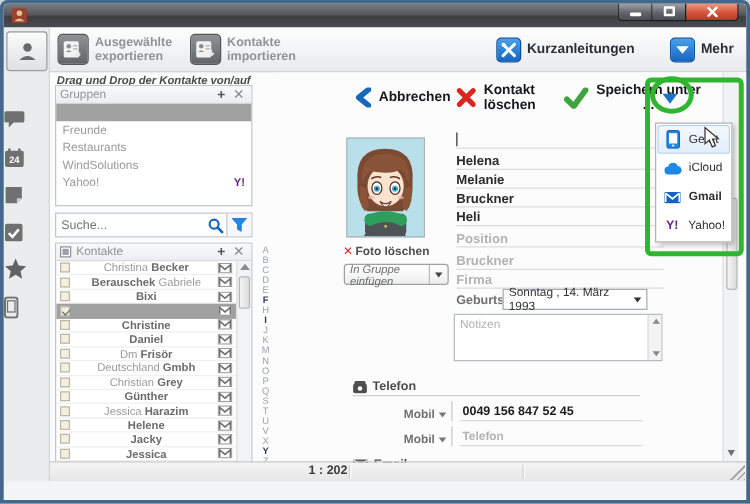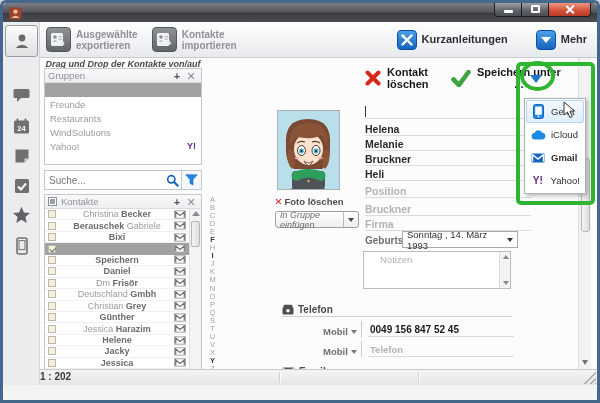--- a/index.html
+++ b/index.html
@@ -24,27 +24,27 @@
   .wb-close i::before{transform:rotate(45deg);} .wb-close i::after{transform:rotate(-45deg);}
   
   .body{position:relative;height:363px;display:flex;}
   .iconbar{width:37px;background:#ebeced;border-right:1px solid #d2d4d6;position:relative;}
   .rightcol{flex:1;display:flex;flex-direction:column;min-width:0;}
   .toolbar{height:36px;background:linear-gradient(180deg,#fefefe,#e7eaec);border-bottom:1px solid #c6cbd0;
            display:flex;align-items:center;padding:0 10px 0 6px;}
   .content{flex:1;display:flex;background:#fcfcfc;position:relative;}
   .statusbar{height:16px;background:linear-gradient(180deg,#f4f4f4,#e6e6e6);border-top:1px solid #c9c9c9;
              position:relative;font-size:10px;color:#333;}
-  .statusbar .count{position:absolute;left:0;width:238px;text-align:left;top:1px;font-weight:bold;color:#3a3a3a;}
+  .statusbar .count{position:absolute;left:0;width:238px;text-align:right;top:1px;font-weight:bold;color:#3a3a3a;}
   .statusbar .sdiv{position:absolute;top:2px;bottom:2px;width:1px;background:#d2d2d2;box-shadow:1px 0 0 #fff;}
   .grip{position:absolute;right:1px;bottom:1px;width:12px;height:12px;
         background:
         linear-gradient(135deg,transparent 50%,#aaa 50%,#aaa 58%,transparent 58%,transparent 72%,#aaa 72%,#aaa 80%,transparent 80%,transparent 94%,#aaa 94%);}
   
-  .sideitem{position:absolute;left:0;width:37px;display:flex;justify-content:center;}
+  .sideitem{position:absolute;left:0;width:37px;display:flex;justify-content:flex-start;}
   .sel-btn{left:2px;width:33px;height:32px;top:3px;border:1px solid #979ca1;border-radius:3px;
            background:linear-gradient(180deg,#fbfbfb,#dfe1e3);display:flex;align-items:center;justify-content:center;}
   
   .tbtn{display:flex;align-items:center;gap:5px;margin-right:14px;cursor:default;}
   .tbtn .lbl{font-size:10px;font-weight:bold;color:#8f9296;line-height:11px;}
   .tbtn-r{margin-left:auto;display:flex;align-items:center;gap:6px;}
   .tbtn-r .lbl{font-size:11px;font-weight:bold;color:#2b2e33;line-height:11px;}
   .blueico{width:20px;height:20px;border-radius:4px;background:linear-gradient(180deg,#4aa0e8,#1565c0);
            display:flex;align-items:center;justify-content:center;border:1px solid #0d4f9e;}
   .grayico{width:25px;height:25px;border-radius:4px;background:linear-gradient(180deg,#909396,#626568);
@@ -99,22 +99,22 @@
   .fotodel{position:absolute;left:45px;top:138px;width:92px;text-align:center;font-size:9.5px;font-weight:bold;color:#4e4e4e;}
   .fotodel .rx{color:#d8271c;font-weight:bold;margin-right:2px;}
   .groupdd{position:absolute;left:57px;top:153px;width:84px;height:17px;border:1px solid #9aa0a5;border-radius:3px;
            background:linear-gradient(180deg,#fff,#eee);display:flex;align-items:center;font-size:9px;font-style:italic;color:#6e6e6e;padding:0 4px;}
   .groupdd .dar{margin-left:auto;border-left:1px solid #bbb;padding-left:4px;height:100%;display:flex;align-items:center;}
   .tri-dn{width:0;height:0;border-left:3.5px solid transparent;border-right:3.5px solid transparent;border-top:4.5px solid #444;}
   .bday-lbl{position:absolute;left:147px;top:177px;font-size:10px;font-weight:bold;color:#6f6f6f;}
   .bday-box{position:absolute;left:184px;top:173px;width:116px;height:17px;border:1px solid #a8acb0;background:#fff;
             display:flex;align-items:center;font-size:9.5px;color:#333;padding:0 4px;}
   .bday-box .tri-dn{margin-left:auto;border-top-color:#333;}
-  .notes{position:absolute;left:145px;top:193px;width:148px;height:38px;border:1px solid #b9bdc1;background:#fff;
-         font-size:9.5px;color:#b3b3b3;padding:2px 14px 2px 16px;}
+  .notes{position:absolute;left:145px;top:193px;width:167px;height:38px;border:1px solid #b9bdc1;background:#fff;
+         font-size:9.5px;color:#b3b3b3;padding:2px 14px 2px 4px;}
   .notes .nscroll{position:absolute;right:0;top:0;bottom:0;width:11px;background:#f3f3f3;border-left:1px solid #ddd;}
   .notes .nu{position:absolute;top:3px;left:2.5px;width:0;height:0;border-left:3px solid transparent;border-right:3px solid transparent;border-bottom:4px solid #888;}
   .notes .nd{position:absolute;bottom:3px;left:2.5px;width:0;height:0;border-left:3px solid transparent;border-right:3px solid transparent;border-top:4px solid #888;}
   .sechead{position:absolute;left:64px;width:230px;height:15px;border-bottom:1px solid #cfcfcf;
            display:flex;align-items:center;gap:4px;font-size:10px;font-weight:bold;color:#4a4a4a;}
   .phonerow{position:absolute;left:105px;height:17px;display:flex;align-items:flex-end;font-size:9.5px;}
   .ptype{color:#6f6f6f;font-weight:bold;display:flex;align-items:center;gap:3px;width:38px;}
   .pdiv{width:1px;background:#c9c9c9;height:16px;margin:0 6px 0 0;}
   .pline{width:146px;border-bottom:1px solid #dcdcdc;padding:0 2px 1px 2px;}
   .pline.v{font-weight:bold;color:#1a1a1a;font-size:10px;}
@@ -352,21 +352,21 @@
                   <span class="nm"></span>
                   <span style="flex: 0 0 auto; display: flex; align-items: center;">
                     <svg width="12" height="9" viewBox="0 0 14 10">
                       <rect x="0.7" y="0.7" width="12.6" height="8.6" fill="#fdfdfd" stroke="#9a9a9a" stroke-width="1"></rect>
                       <path d="M2,8.5 V2 L7,6.2 L12,2 V8.5" stroke="#6f6f6f" stroke-width="1.4" fill="none"></path>
                     </svg>
                   </span>
                 </div>
                 <div class="crow">
                   <span class="cb"></span>
-                  <span class="nm"><b>Speichern</b></span>
+                  <span class="nm"><b>Christine</b></span>
                   <span style="flex: 0 0 auto; display: flex; align-items: center;">
                     <svg width="12" height="9" viewBox="0 0 14 10">
                       <rect x="0.7" y="0.7" width="12.6" height="8.6" fill="#fdfdfd" stroke="#9a9a9a" stroke-width="1"></rect>
                       <path d="M2,8.5 V2 L7,6.2 L12,2 V8.5" stroke="#6f6f6f" stroke-width="1.4" fill="none"></path>
                     </svg>
                   </span>
                 </div>
                 <div class="crow">
                   <span class="cb"></span>
                   <span class="nm"><b>Daniel</b></span>
@@ -497,20 +497,26 @@
               <div>V</div>
               <div>X</div>
               <div><b>Y</b></div>
               <div>Z</div>
               <div>#</div>
             </div>
         </div>
 
         <div class="main">
 
+          <div class="action" style="left:66px;top:12px">
+            <svg width="13" height="16" viewBox="0 0 13 16">
+                <path d="M11,1.5 L3,8 L11,14.5" stroke="#1667c0" stroke-width="4.4" fill="none" stroke-linecap="round" stroke-linejoin="round"></path>
+              </svg>
+            <span class="actlbl">Abbrechen</span>
+          </div>
           <div class="action" style="left:147px;top:8px">
             <svg width="16" height="16" viewBox="0 0 16 16">
                 <path d="M2.5,2.5 L13.5,13.5 M13.5,2.5 L2.5,13.5" stroke="#d8271c" stroke-width="4" stroke-linecap="round"></path>
               </svg>
             <span class="actlbl"><span>Kontakt</span><br><span>löschen</span></span>
           </div>
           <div class="action" style="left:233px;top:8px">
             <svg width="20" height="17" viewBox="0 0 20 17">
                 <path d="M2.5,9.5 L8,15 L17.5,2" stroke="#3fa33f" stroke-width="4.6" fill="none" stroke-linecap="round" stroke-linejoin="round"></path>
               </svg>

